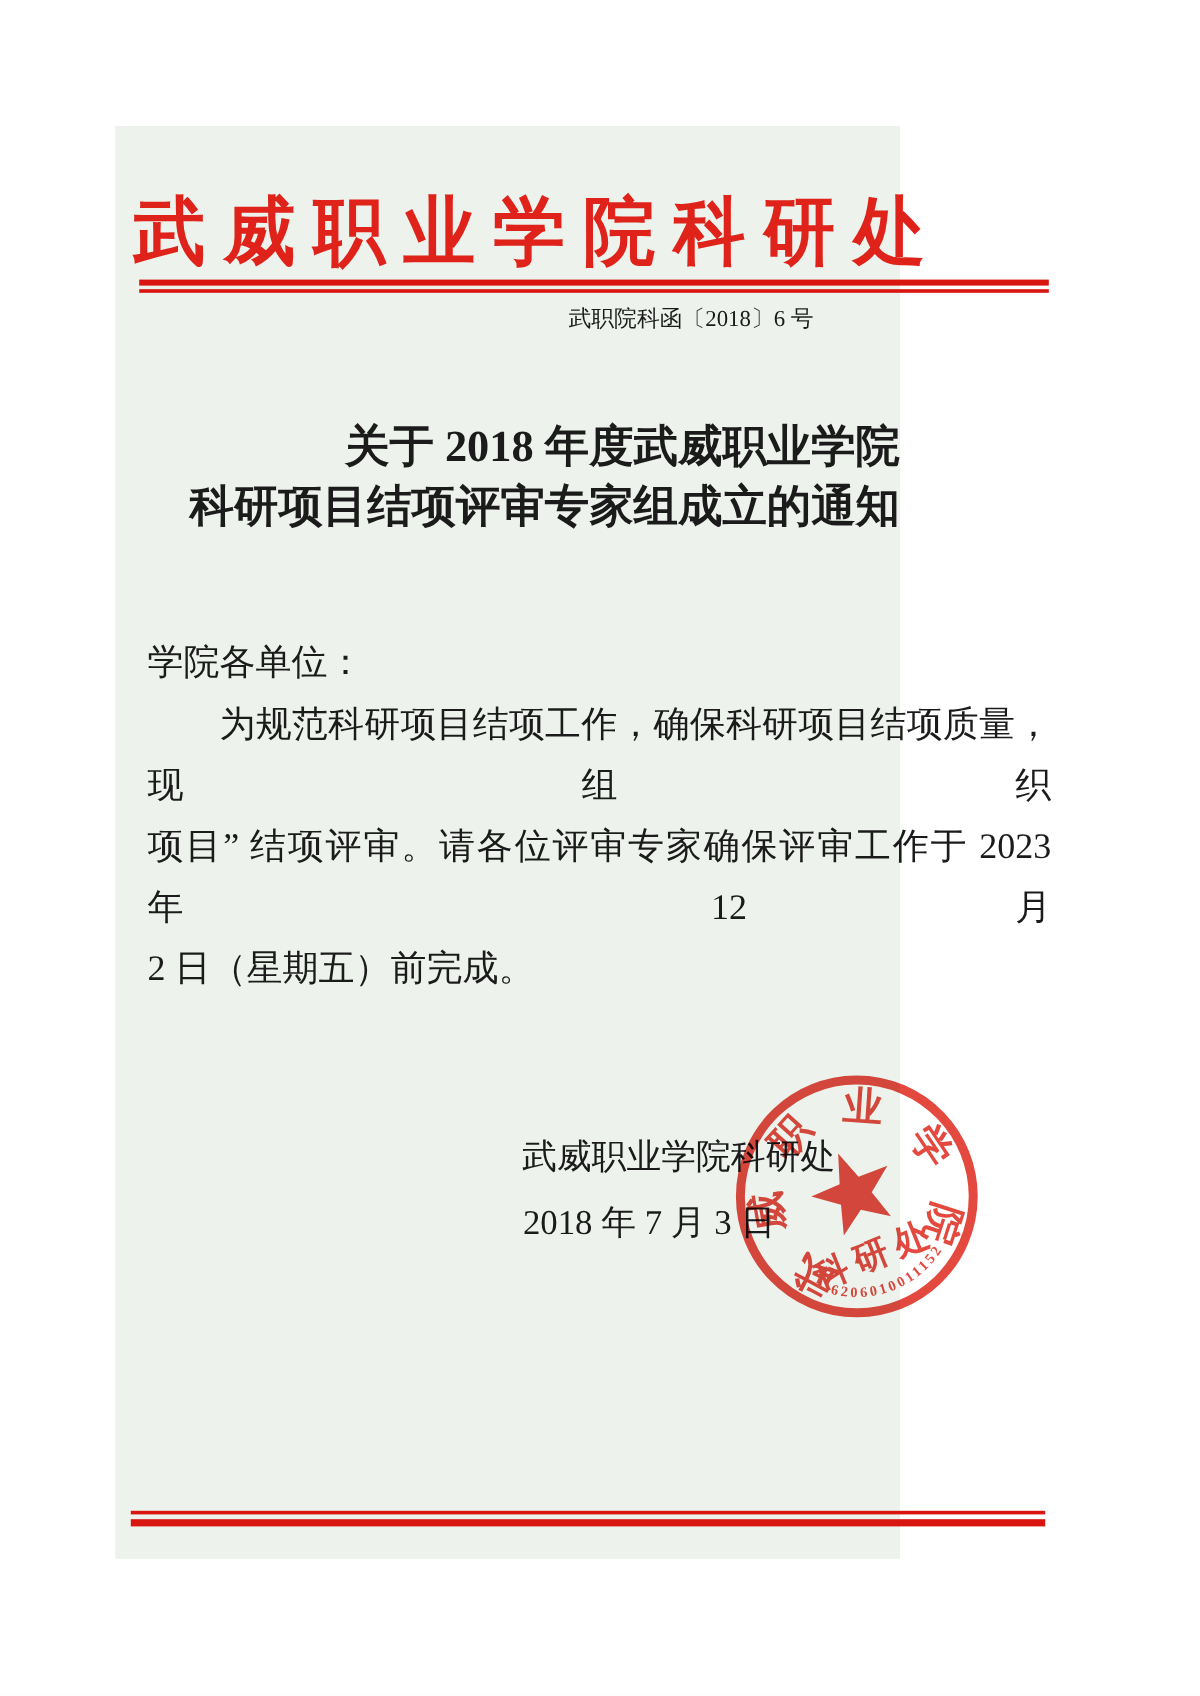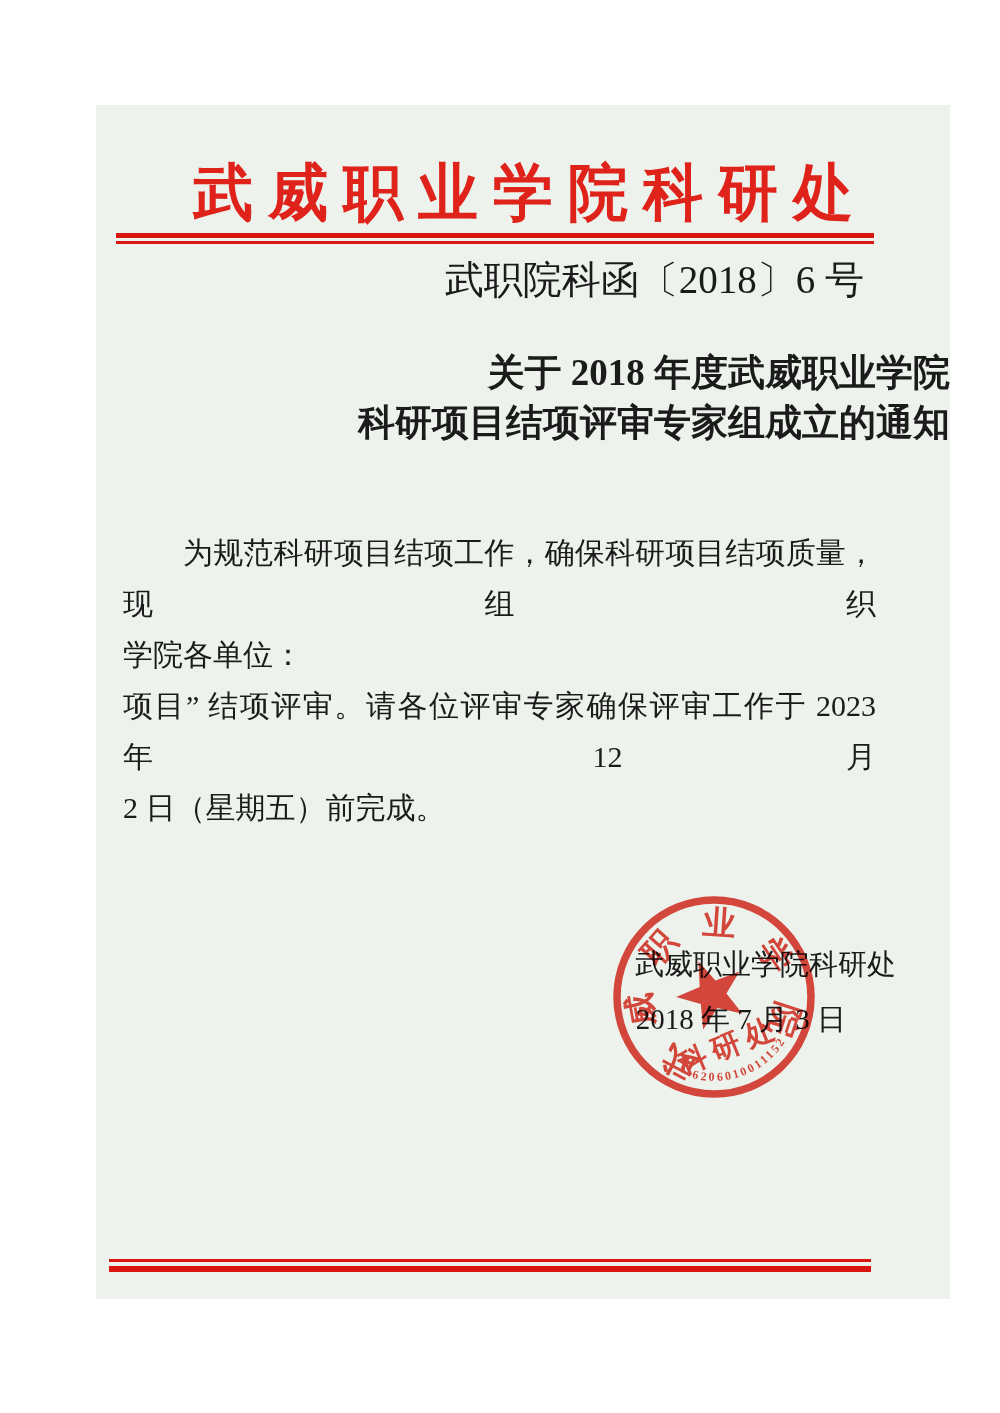--- a/index.html
+++ b/index.html
@@ -1,34 +1,34 @@
 <!DOCTYPE html>
 <html style="--paper: #edf3ec; --masthead-red: #df231b; --rule-red: #d8150e; --stamp-red: #e03024; --ink-black: #1b1b1b;"><head>
 <meta charset="utf-8">
 <style>
   html,body{margin:0;padding:0;background:#fdfdfd;}
   #canvas{position:relative;width:1000px;height:1413px;background:#ffffff;overflow:hidden;
           font-family:"Liberation Serif","DejaVu Serif",serif;color:var(--ink-black,#1b1b1b);}
   
-  #paper{position:absolute;left:96px;top:105px;width:854px;height:1194px;
+  #paper{position:absolute;left:96px;top:105px;width:654px;height:1194px;
          background:var(--paper,#edf3ec);}
   
   .masthead{position:absolute;top:48px;left:0;width:100%;text-align:center;
             font-size:60px;font-weight:bold;color:var(--masthead-red,#df231b);
             letter-spacing:15px;text-indent:15px;white-space:nowrap;
             transform:scaleY(1.04);}
   
   .rule{position:absolute;box-sizing:content-box;}
   .rule-top{top:128px;left:20px;width:758px;height:3px;
             border-top:5px solid var(--rule-red,#d8150e);
             border-bottom:3px solid var(--rule-red,#d8150e);}
   .rule-bottom{top:1154px;left:13px;width:762px;height:4px;
             border-top:3px solid var(--rule-red,#d8150e);
             border-bottom:6px solid var(--rule-red,#d8150e);}
-  .doc-number{position:absolute;top:148px;right:86px;font-size:39px;white-space:nowrap;}
+  .doc-number{position:absolute;top:148px;right:72px;font-size:19px;white-space:nowrap;}
   .notice-title{position:absolute;top:243px;left:0;width:100%;text-align:right;
                 font-size:37px;font-weight:bold;line-height:50px;white-space:nowrap;}
   .body-block{position:absolute;left:27px;top:422px;width:753px;
               font-size:30px;line-height:51px;}
   .body-line{white-space:nowrap;}
   .jl{white-space:normal;text-align:justify;text-align-last:justify;}
   .indent2{text-indent:2em;}
   .attachment{position:absolute;left:27px;top:731px;width:753px;
               font-size:30px;line-height:51px;text-indent:52px;white-space:nowrap;}
   .sig-org{position:absolute;top:839px;right:54px;font-size:29px;line-height:40px;white-space:nowrap;}
@@ -49,22 +49,22 @@
     <div class="rule rule-top"></div>
 
     <div class="doc-number">武职院科函〔2018〕6 号</div>
 
     <div class="notice-title">
       <div>关于 2018 年度武威职业学院</div>
       <div>科研项目结项评审专家组成立的通知</div>
     </div>
 
     <div class="body-block">
+      <div class="body-line">学院各单位：</div>
       <div class="body-line jl indent2">为规范科研项目结项工作，确保科研项目结项质量，现组织</div>
-      <div class="body-line">学院各单位：</div>
       <div class="body-line jl">项目” 结项评审。请各位评审专家确保评审工作于 2023 年 12 月</div>
       <div class="body-line">2 日（星期五）前完成。</div>
     </div>
 
 
     <div class="sig-org">武威职业学院科研处</div>
     <div class="sig-date">2018 年 7 月 3 日</div>
 
     <svg class="seal" viewBox="0 0 220 220">
       <g transform="rotate(-22 110 110)">

